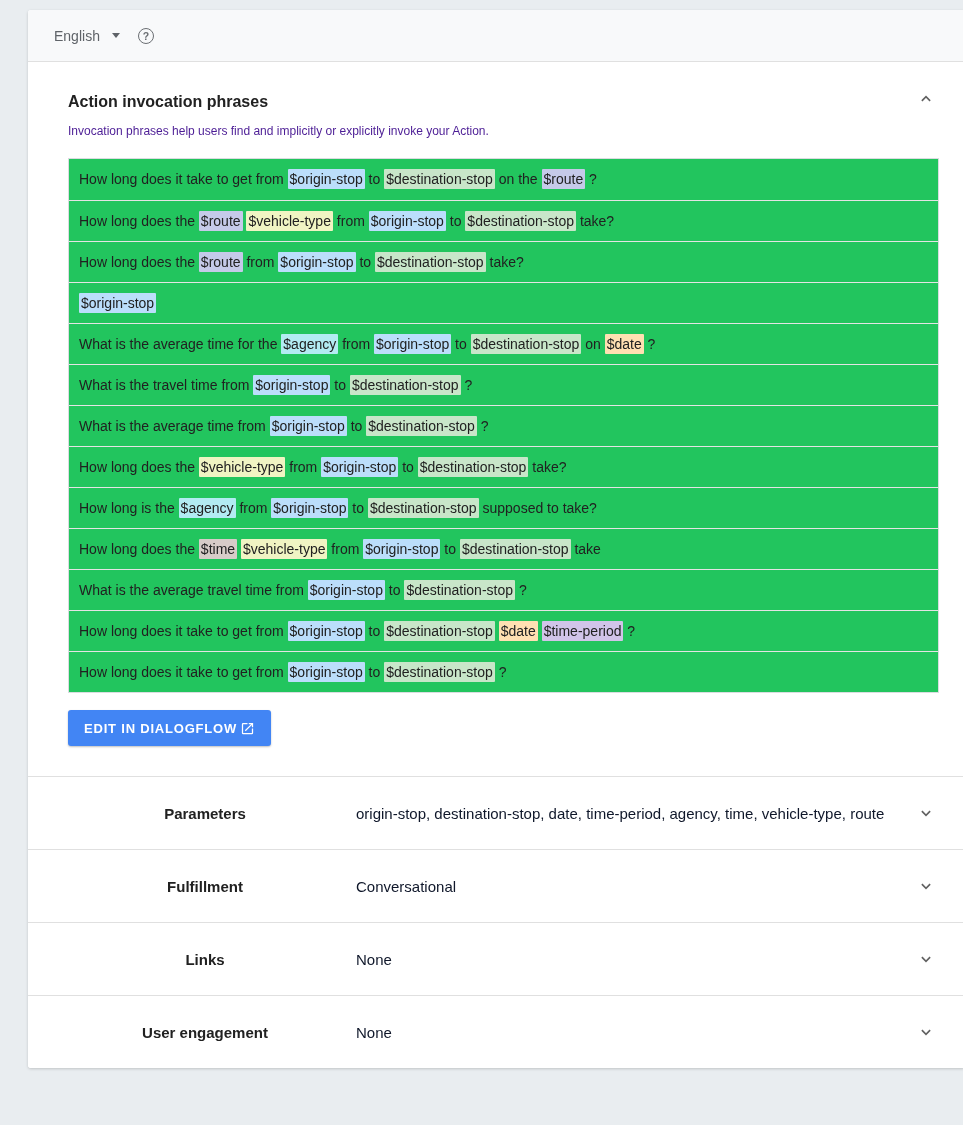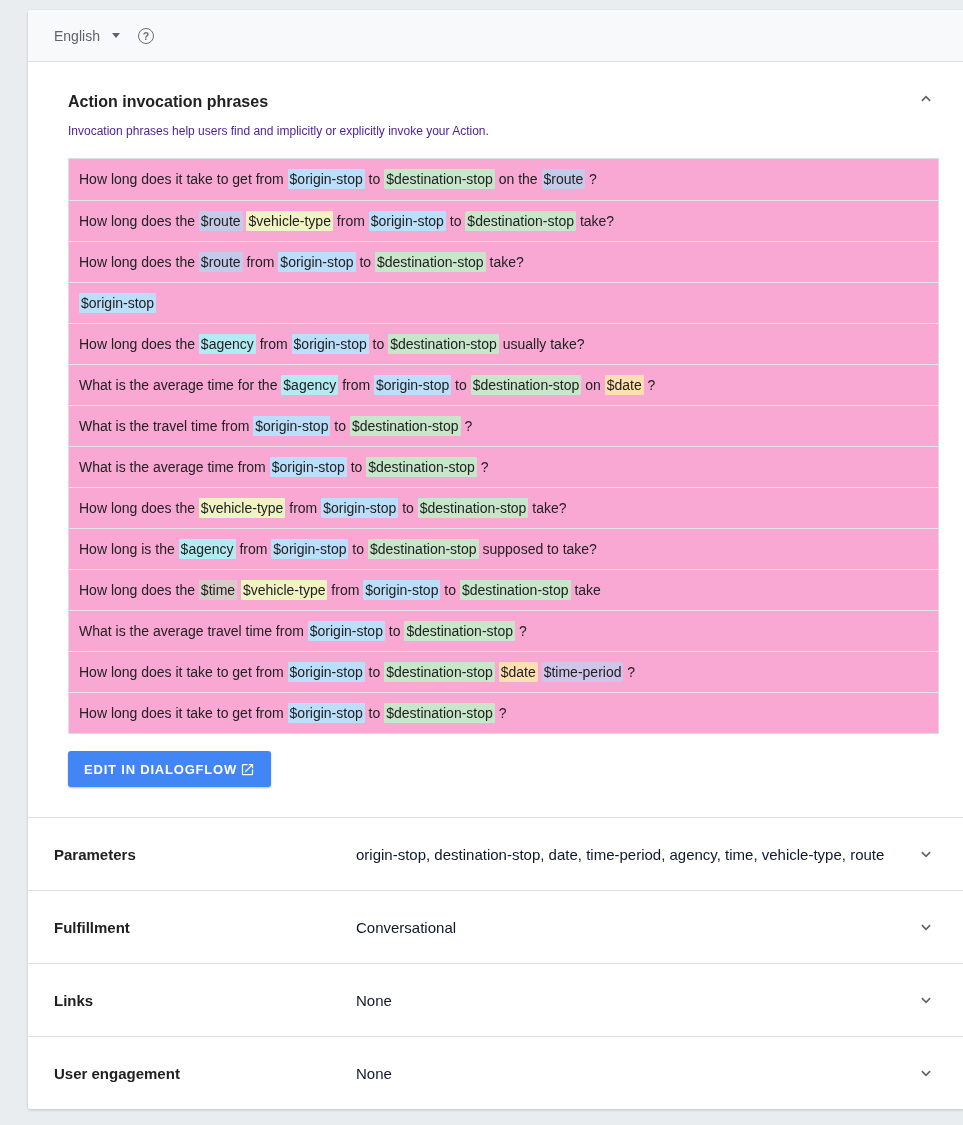--- a/index.html
+++ b/index.html
@@ -77,21 +77,21 @@
     color: #4c1d95;
     line-height: 14px;
   }
   .phrase-table {
     margin-top: 20px;
     border: 1px solid #dadce0;
   }
   .phrase-row {
     height: 41px;
     line-height: 40px;
-    background: #f9a8d4;
+    background: #22c55e;
     border-top: 1px solid #e4e4e4;
     padding: 0 10px;
     font-size: 14px;
     color: #212121;
     white-space: nowrap;
     overflow: hidden;
   }
   .phrase-row:first-child { border-top: none; }
   .param-token {
     padding: 2px 2px;
@@ -125,20 +125,21 @@
     padding: 0 30px 0 26px;
     cursor: pointer;
     background: #ffffff;
   }
   .summary-label {
     width: 302px;
     flex: none;
     font-size: 15px;
     font-weight: 700;
     color: #212121;
+    text-align: center;
   }
   .summary-value {
     flex: 1;
     font-size: 15px;
     color: #0f172a;
     white-space: nowrap;
     overflow: hidden;
   }
   .summary-chevron { line-height: 0; margin-left: 12px; flex: none; }
 </style>
@@ -162,21 +163,20 @@
           <path d="M6.5 14.5l5.5-5.5 5.5 5.5" fill="none" stroke="#616161" stroke-width="2.2"></path>
         </svg>
     </div>
     <div class="section-subtitle">Invocation phrases help users find and implicitly or explicitly invoke your Action.</div>
 
     <div class="phrase-table" id="phrase-table">
         <div class="phrase-row">How long does it take to get from <span class="param-token" style="background: rgb(187, 222, 251);">$origin-stop</span> to <span class="param-token" style="background: rgb(200, 230, 201);">$destination-stop</span> on the <span class="param-token" style="background: rgb(197, 202, 233);">$route</span> ?</div>
         <div class="phrase-row">How long does the <span class="param-token" style="background: rgb(197, 202, 233);">$route</span> <span class="param-token" style="background: rgb(240, 244, 195);">$vehicle-type</span> from <span class="param-token" style="background: rgb(187, 222, 251);">$origin-stop</span> to <span class="param-token" style="background: rgb(200, 230, 201);">$destination-stop</span> take?</div>
         <div class="phrase-row">How long does the <span class="param-token" style="background: rgb(197, 202, 233);">$route</span> from <span class="param-token" style="background: rgb(187, 222, 251);">$origin-stop</span> to <span class="param-token" style="background: rgb(200, 230, 201);">$destination-stop</span> take?</div>
         <div class="phrase-row"><span class="param-token" style="background: rgb(187, 222, 251);">$origin-stop</span></div>
-        <div class="phrase-row">How long does the <span class="param-token" style="background: rgb(178, 235, 242);">$agency</span> from <span class="param-token" style="background: rgb(187, 222, 251);">$origin-stop</span> to <span class="param-token" style="background: rgb(200, 230, 201);">$destination-stop</span> usually take?</div>
         <div class="phrase-row">What is the average time for the <span class="param-token" style="background: rgb(178, 235, 242);">$agency</span> from <span class="param-token" style="background: rgb(187, 222, 251);">$origin-stop</span> to <span class="param-token" style="background: rgb(200, 230, 201);">$destination-stop</span> on <span class="param-token" style="background: rgb(255, 224, 178);">$date</span> ?</div>
         <div class="phrase-row">What is the travel time from <span class="param-token" style="background: rgb(187, 222, 251);">$origin-stop</span> to <span class="param-token" style="background: rgb(200, 230, 201);">$destination-stop</span> ?</div>
         <div class="phrase-row">What is the average time from <span class="param-token" style="background: rgb(187, 222, 251);">$origin-stop</span> to <span class="param-token" style="background: rgb(200, 230, 201);">$destination-stop</span> ?</div>
         <div class="phrase-row">How long does the <span class="param-token" style="background: rgb(240, 244, 195);">$vehicle-type</span> from <span class="param-token" style="background: rgb(187, 222, 251);">$origin-stop</span> to <span class="param-token" style="background: rgb(200, 230, 201);">$destination-stop</span> take?</div>
         <div class="phrase-row">How long is the <span class="param-token" style="background: rgb(178, 235, 242);">$agency</span> from <span class="param-token" style="background: rgb(187, 222, 251);">$origin-stop</span> to <span class="param-token" style="background: rgb(200, 230, 201);">$destination-stop</span> supposed to take?</div>
         <div class="phrase-row">How long does the <span class="param-token" style="background: rgb(215, 204, 200);">$time</span> <span class="param-token" style="background: rgb(240, 244, 195);">$vehicle-type</span> from <span class="param-token" style="background: rgb(187, 222, 251);">$origin-stop</span> to <span class="param-token" style="background: rgb(200, 230, 201);">$destination-stop</span> take</div>
         <div class="phrase-row">What is the average travel time from <span class="param-token" style="background: rgb(187, 222, 251);">$origin-stop</span> to <span class="param-token" style="background: rgb(200, 230, 201);">$destination-stop</span> ?</div>
         <div class="phrase-row">How long does it take to get from <span class="param-token" style="background: rgb(187, 222, 251);">$origin-stop</span> to <span class="param-token" style="background: rgb(200, 230, 201);">$destination-stop</span> <span class="param-token" style="background: rgb(255, 224, 178);">$date</span> <span class="param-token" style="background: rgb(209, 196, 233);">$time-period</span> ?</div>
         <div class="phrase-row">How long does it take to get from <span class="param-token" style="background: rgb(187, 222, 251);">$origin-stop</span> to <span class="param-token" style="background: rgb(200, 230, 201);">$destination-stop</span> ?</div>
       </div>

